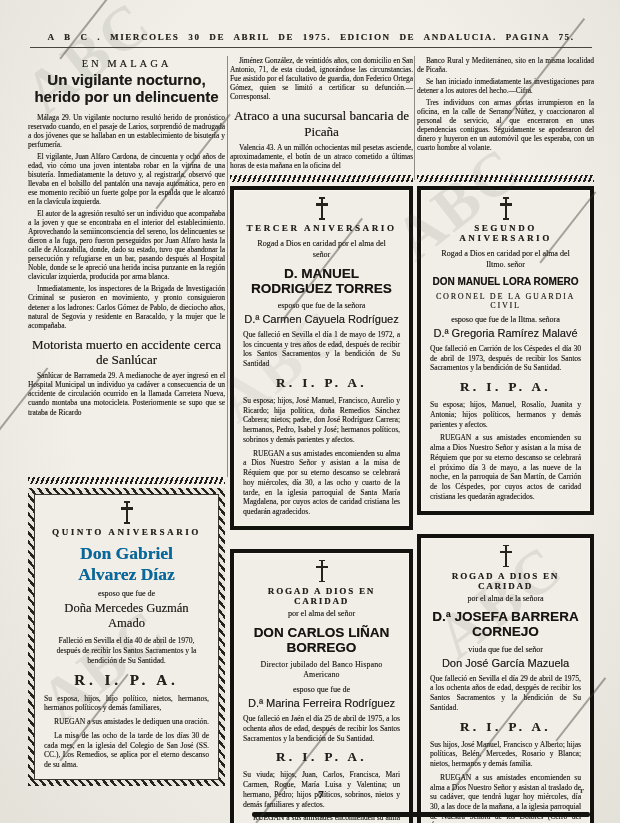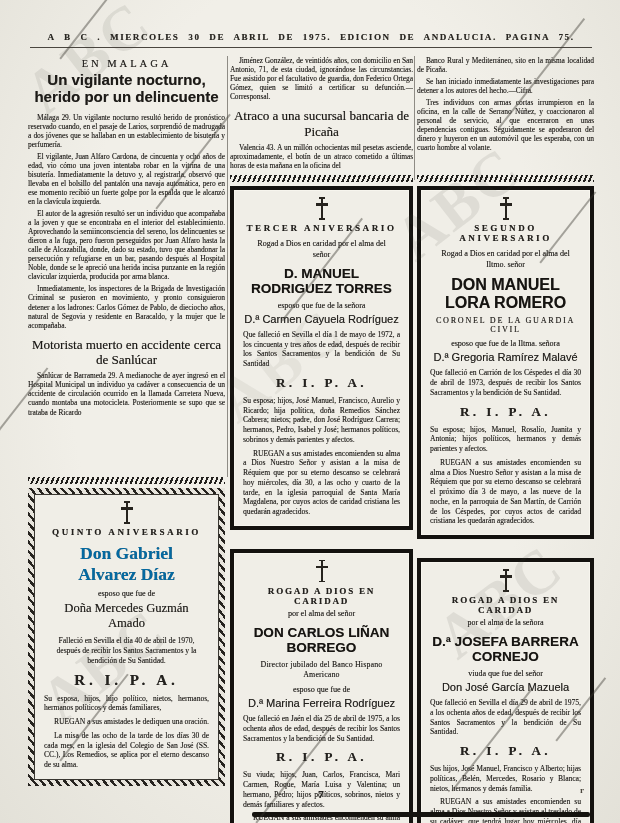--- a/index.html
+++ b/index.html
@@ -39,21 +39,21 @@
   .cross{position:relative;width:16px;height:21px;margin:2px auto 4px;}
   .cross i{position:absolute;background:#26231e;display:block;}
   .cross .cv{left:7px;top:0;width:2.6px;height:21px;}
   .cross .ch{left:2px;top:5px;width:12.5px;height:2.6px;}
   .cross .b1{left:5px;top:-1px;width:6.5px;height:1.6px;}
   .cross .b2{left:5px;top:20px;width:6.5px;height:1.6px;}
 
   .anniv{font:bold 9px "Liberation Serif",serif;letter-spacing:2.6px;text-align:center;margin:2px 0 6px;}
   .invoc{font:8px/1.35 "Liberation Serif",serif;text-align:center;margin:0 8px 5px;}
   .dname{font:bold 13.5px/1.12 "Liberation Sans",sans-serif;text-align:center;margin:3px 0 5px;color:#161411;}
-  .dname.big{font-size:16px;}
+  .dname.big{font-size:10px;}
   .dname-serif{font:bold 17.5px/1.18 "Liberation Serif",serif;text-align:center;margin:3px 8px 5px;color:#0369a1;}
   .dtitle{font:8px "Liberation Serif",serif;letter-spacing:1.8px;text-align:center;margin:0 0 5px;}
   .dtitle.plain{letter-spacing:.2px;font-size:7.8px;line-height:1.3;}
   .rel{font:8px "Liberation Serif",serif;text-align:center;margin:2px 0 3px;}
   .sname{font:11px "Liberation Sans",sans-serif;text-align:center;margin:1px 0 5px;}
   .sname.serif{font:12.5px "Liberation Serif",serif;}
   .death{font:7.5px/1.3 "Liberation Serif",serif;text-align:justify;margin:3px 0 2px;}
   .death.ctr{text-align:center;padding:0 8px;}
   .ripa{font:bold 13px "Liberation Serif",serif;letter-spacing:3.5px;text-align:center;margin:6px 0 5px;}
   .ebody{font:7.5px/1.3 "Liberation Serif",serif;text-align:justify;margin:0 0 3px;}

